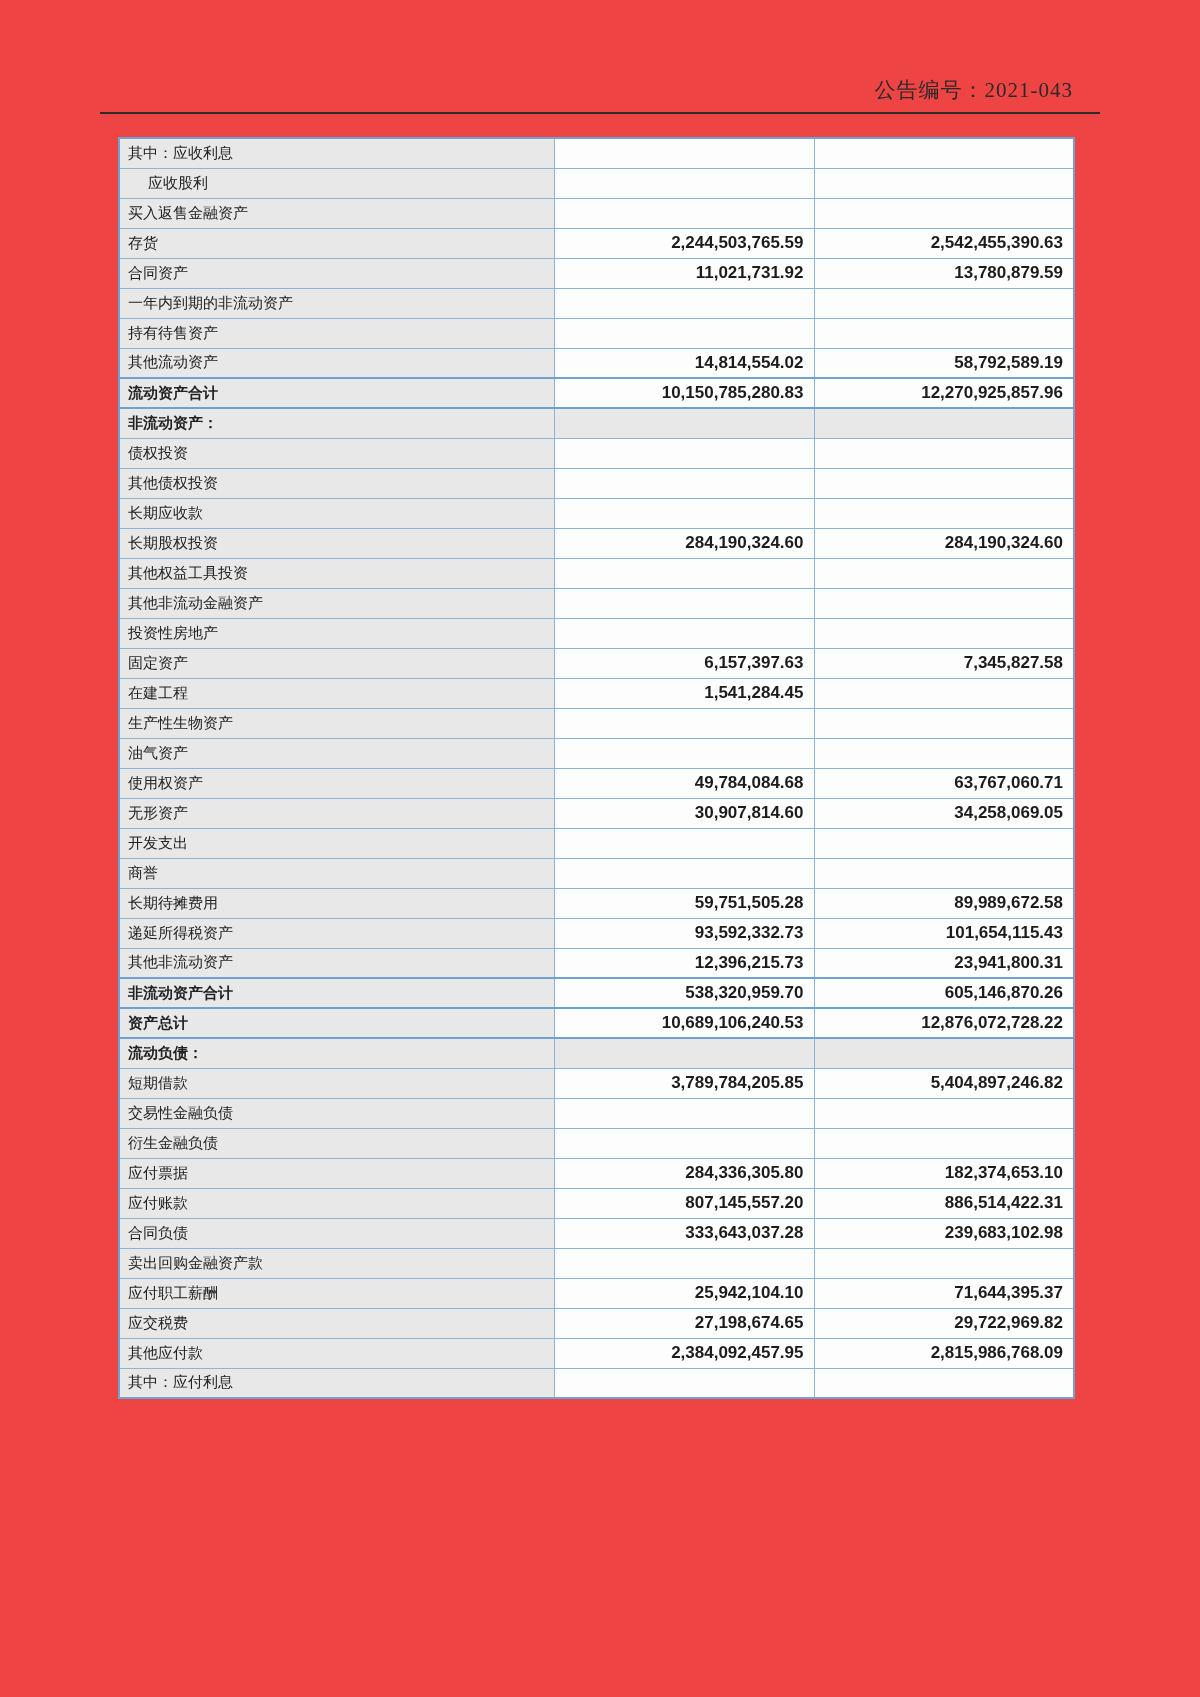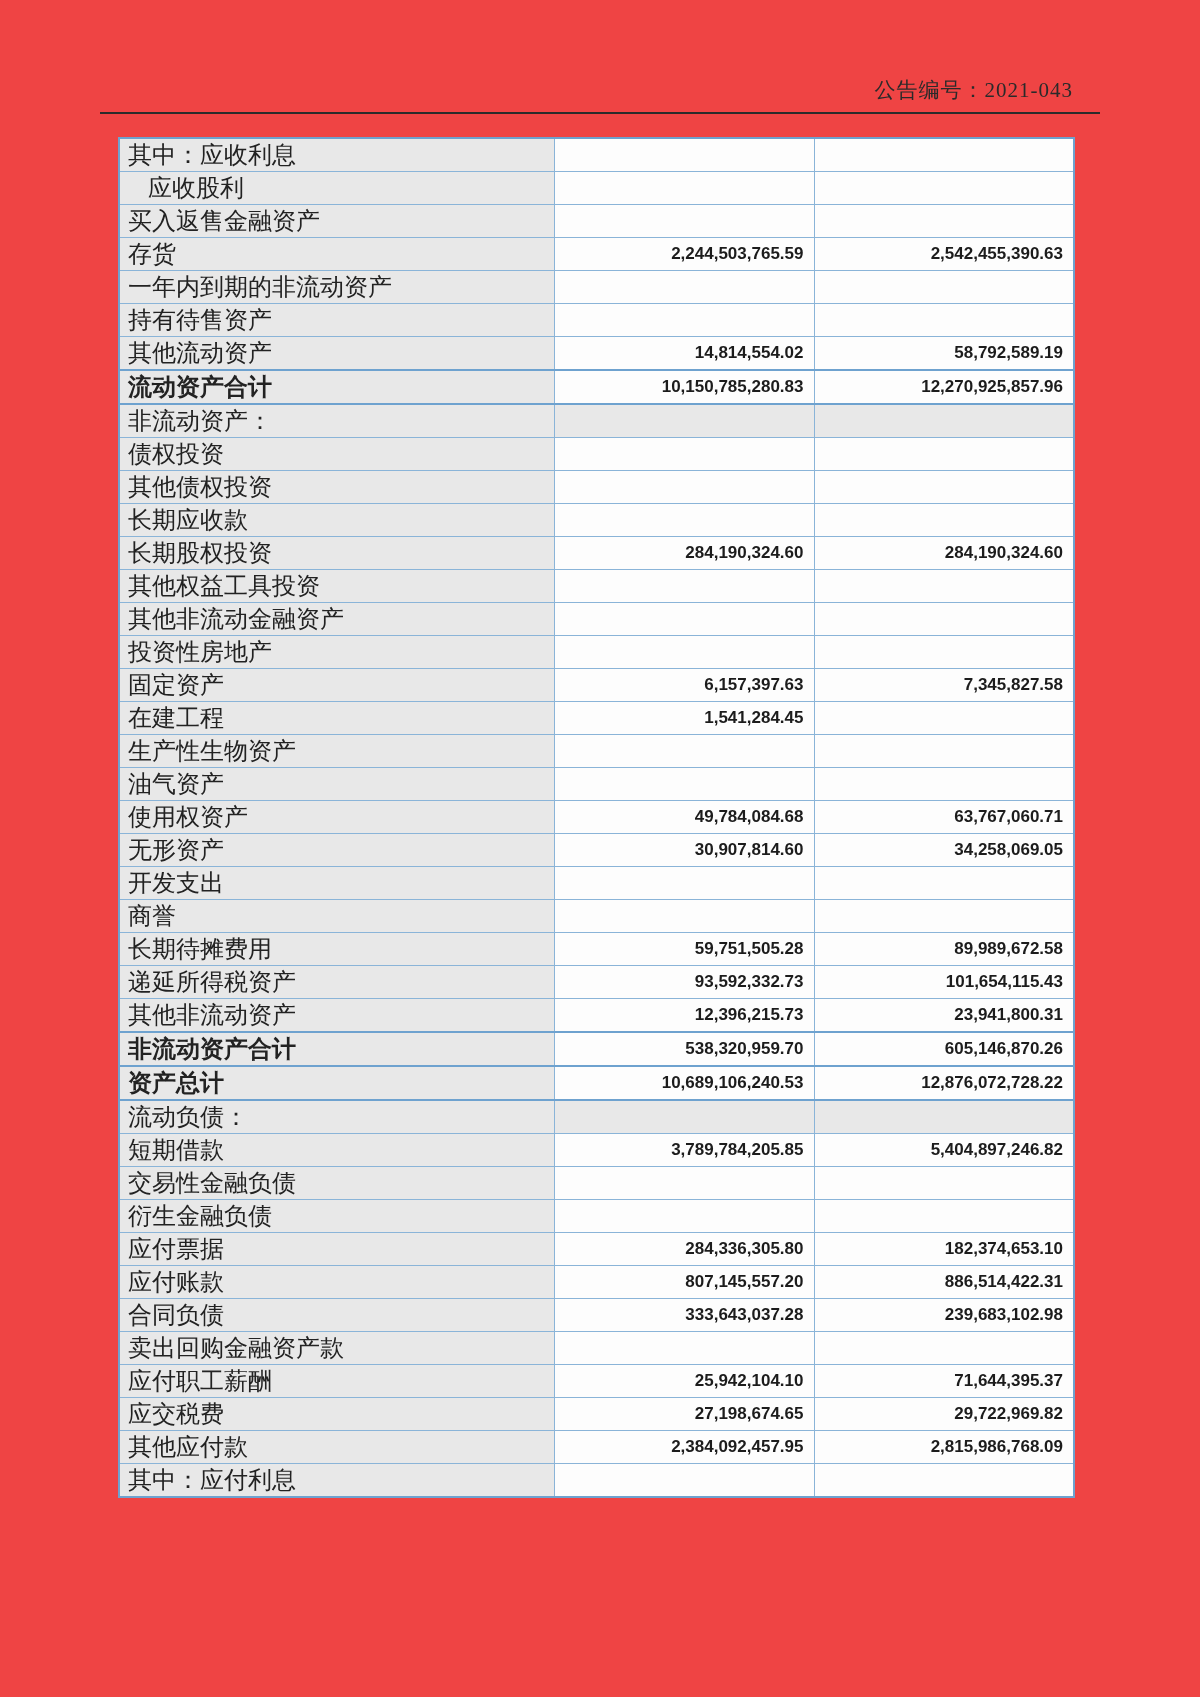--- a/index.html
+++ b/index.html
@@ -40,36 +40,36 @@
   col.c-num   { width: 260px; }
   td {
     border: 1px solid #8ab4d8;
     height: 30px;
     box-sizing: border-box;
     overflow: hidden;
     white-space: nowrap;
   }
   td.label {
     background: #e8e8e8;
-    font-size: 24px;
+    font-size: 15px;
     color: #222222;
     padding: 0 8px;
   }
   td.num {
     background: #fdfdfd;
     font-family: "Liberation Sans", "DejaVu Sans", sans-serif;
     font-size: 17px;
     font-weight: bold;
     color: #1c1c1c;
     text-align: right;
     padding: 0 10px;
   }
   tr.sub td.label { padding-left: 28px; }
   tr.section td { background: #e8e8e8; }
-  tr.section td.label { font-weight: normal; }
+  tr.section td.label { font-weight: bold; }
   tr.total td.label { font-weight: bold; }
   tr.total td, tr.section td { border-top-width: 2px; border-top-color: #6ea2cf; }
 </style>
 </head>
 <body>
 
 <div class="page">
 
   <div class="doc-header">公告编号：2021-043</div>
 
@@ -96,20 +96,25 @@
       <td class="label">买入返售金融资产</td>
       <td class="num"></td>
       <td class="num"></td>
     </tr>
         <tr class="item">
       <td class="label">存货</td>
       <td class="num">2,244,503,765.59</td>
       <td class="num">2,542,455,390.63</td>
     </tr>
         <tr class="item">
+      <td class="label">合同资产</td>
+      <td class="num">11,021,731.92</td>
+      <td class="num">13,780,879.59</td>
+    </tr>
+        <tr class="item">
       <td class="label">一年内到期的非流动资产</td>
       <td class="num"></td>
       <td class="num"></td>
     </tr>
         <tr class="item">
       <td class="label">持有待售资产</td>
       <td class="num"></td>
       <td class="num"></td>
     </tr>
         <tr class="item">

